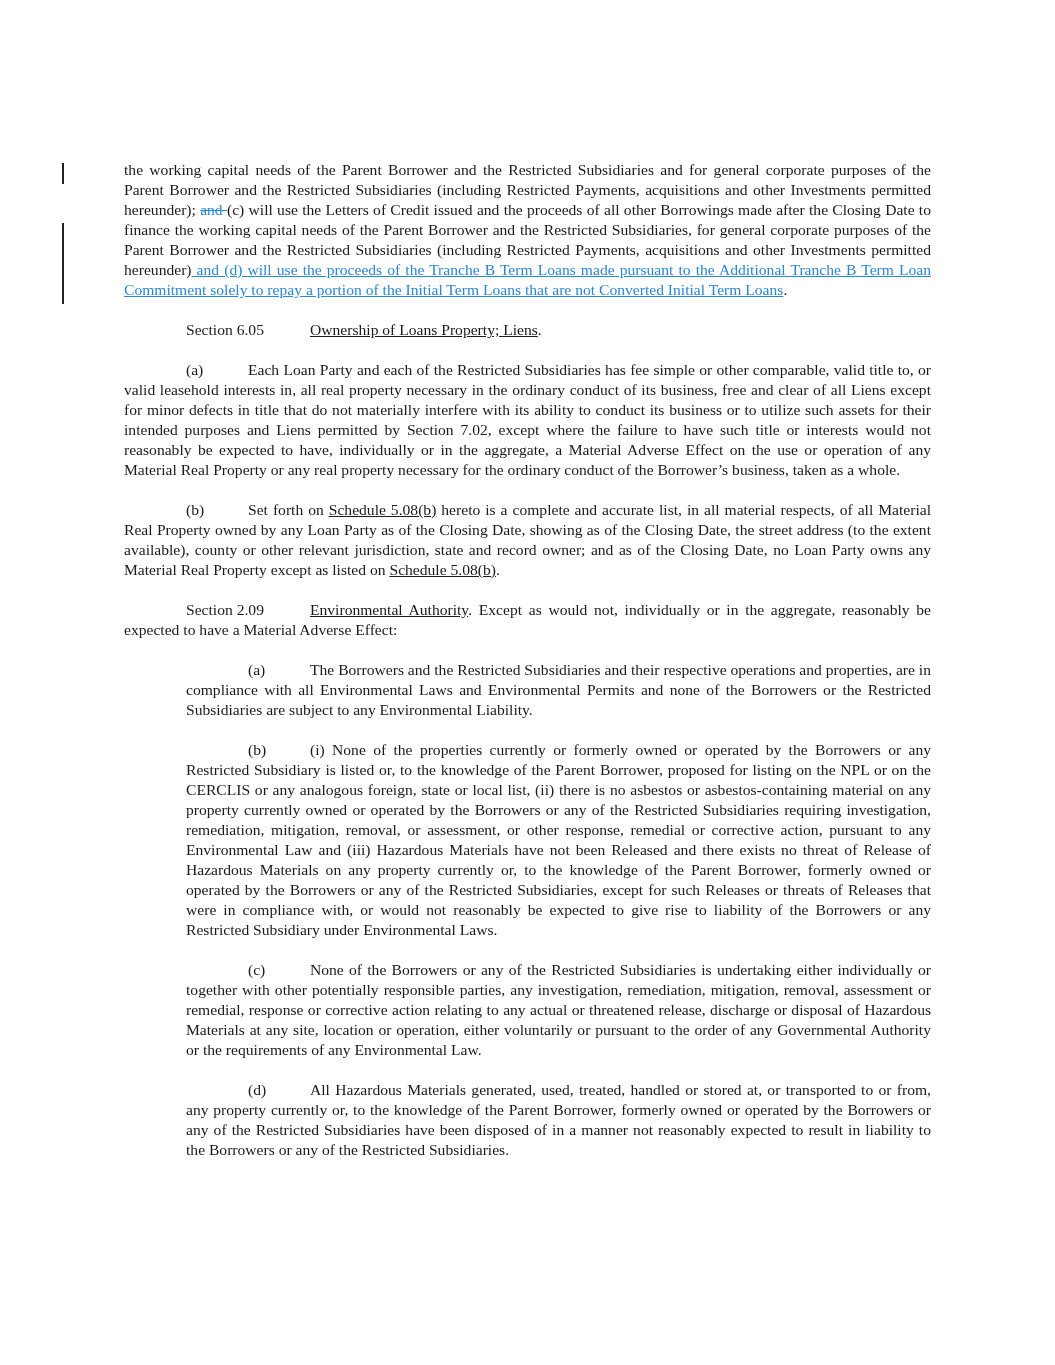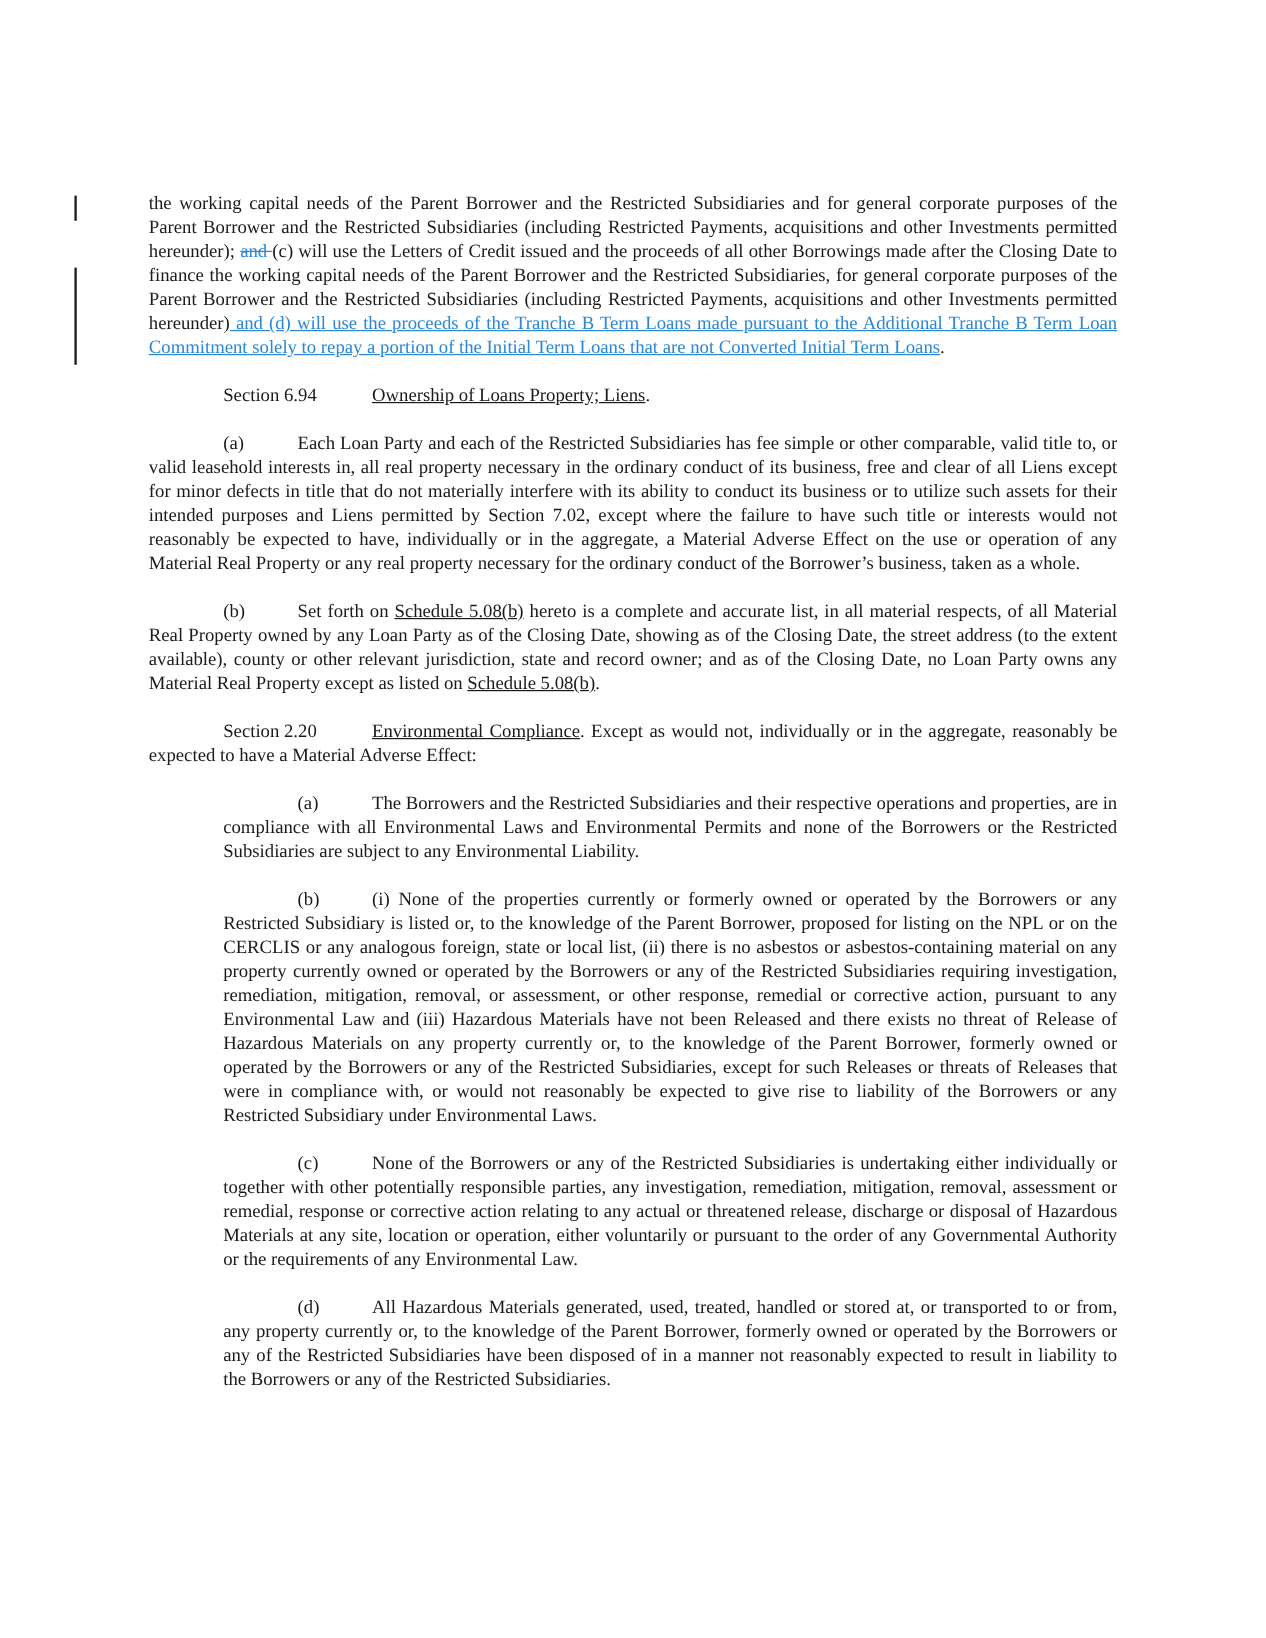--- a/index.html
+++ b/index.html
@@ -25,30 +25,30 @@
 <body>
 
 <div class="changebar" style="top:163px;height:21px;"></div>
 <div class="changebar" style="top:223px;height:81px;"></div>
 
 <div class="page">
 
   <p><span>the working capital needs of the Parent Borrower and the Restricted Subsidiaries and for general corporate purposes of the Parent Borrower and the Restricted Subsidiaries (including Restricted Payments, acquisitions and other Investments permitted hereunder); </span><span class="del">and </span><span>(c) will use the Letters of Credit issued and the proceeds of all other Borrowings made after the Closing Date to finance the working capital needs of the Parent Borrower and the Restricted Subsidiaries, for general corporate purposes of the Parent Borrower and the Restricted Subsidiaries (including Restricted Payments, acquisitions and other Investments permitted hereunder)</span><span class="ins"> and (d) will use the proceeds of the Tranche B Term Loans made pursuant to the Additional Tranche B Term Loan Commitment solely to repay a portion of the Initial Term Loans that are not Converted Initial Term Loans</span><span>.</span></p>
 
   <div class="gap"></div>
-  <p class="indent1"><span class="secnum">Section 6.94</span><u>Ownership of Loans Property; Liens</u><span>.</span></p>
+  <p class="indent1"><span class="secnum">Section 6.05</span><u>Ownership of Loans Property; Liens</u><span>.</span></p>
 
   <div class="gap"></div>
   <p class="indent1"><span class="lbl">(a)</span><span>Each Loan Party and each of the Restricted Subsidiaries has fee simple or other comparable, valid title to, or valid leasehold interests in, all real property necessary in the ordinary conduct of its business, free and clear of all Liens except for minor defects in title that do not materially interfere with its ability to conduct its business or to utilize such assets for their intended purposes and Liens permitted by Section 7.02, except where the failure to have such title or interests would not reasonably be expected to have, individually or in the aggregate, a Material Adverse Effect on the use or operation of any Material Real Property or any real property necessary for the ordinary conduct of the Borrower’s business, taken as a whole.</span></p>
 
   <div class="gap"></div>
   <p class="indent1"><span class="lbl">(b)</span><span>Set forth on </span><u>Schedule 5.08(b)</u><span> hereto is a complete and accurate list, in all material respects, of all Material Real Property owned by any Loan Party as of the Closing Date, showing as of the Closing Date, the street address (to the extent available), county or other relevant jurisdiction, state and record owner; and as of the Closing Date, no Loan Party owns any Material Real Property except as listed on </span><u>Schedule 5.08(b)</u><span>.</span></p>
 
   <div class="gap"></div>
-  <p class="indent1"><span class="secnum">Section 2.20</span><u>Environmental Compliance</u><span>.  Except as would not, individually or in the aggregate, reasonably be expected to have a Material Adverse Effect:</span></p>
+  <p class="indent1"><span class="secnum">Section 2.09</span><u>Environmental Authority</u><span>.  Except as would not, individually or in the aggregate, reasonably be expected to have a Material Adverse Effect:</span></p>
 
   <div class="gap"></div>
   <p class="sub"><span class="lbl">(a)</span><span>The Borrowers and the Restricted Subsidiaries and their respective operations and properties, are in compliance with all Environmental Laws and Environmental Permits and none of the Borrowers or the Restricted Subsidiaries are subject to any Environmental Liability.</span></p>
 
   <div class="gap"></div>
   <p class="sub"><span class="lbl">(b)</span><span>(i) None of the properties currently or formerly owned or operated by the Borrowers or any Restricted Subsidiary is listed or, to the knowledge of the Parent Borrower, proposed for listing on the NPL or on the CERCLIS or any analogous foreign, state or local list, (ii) there is no asbestos or asbestos-containing material on any property currently owned or operated by the Borrowers or any of the Restricted Subsidiaries requiring investigation, remediation, mitigation, removal, or assessment, or other response, remedial or corrective action, pursuant to any Environmental Law and (iii) Hazardous Materials have not been Released and there exists no threat of Release of Hazardous Materials on any property currently or, to the knowledge of the Parent Borrower, formerly owned or operated by the Borrowers or any of the Restricted Subsidiaries, except for such Releases or threats of Releases that were in compliance with, or would not reasonably be expected to give rise to liability of the Borrowers or any Restricted Subsidiary under Environmental Laws.</span></p>
 
   <div class="gap"></div>
   <p class="sub"><span class="lbl">(c)</span><span>None of the Borrowers or any of the Restricted Subsidiaries is undertaking either individually or together with other potentially responsible parties, any investigation, remediation, mitigation, removal, assessment or remedial, response or corrective action relating to any actual or threatened release, discharge or disposal of Hazardous Materials at any site, location or operation, either voluntarily or pursuant to the order of any Governmental Authority or the requirements of any Environmental Law.</span></p>
 

